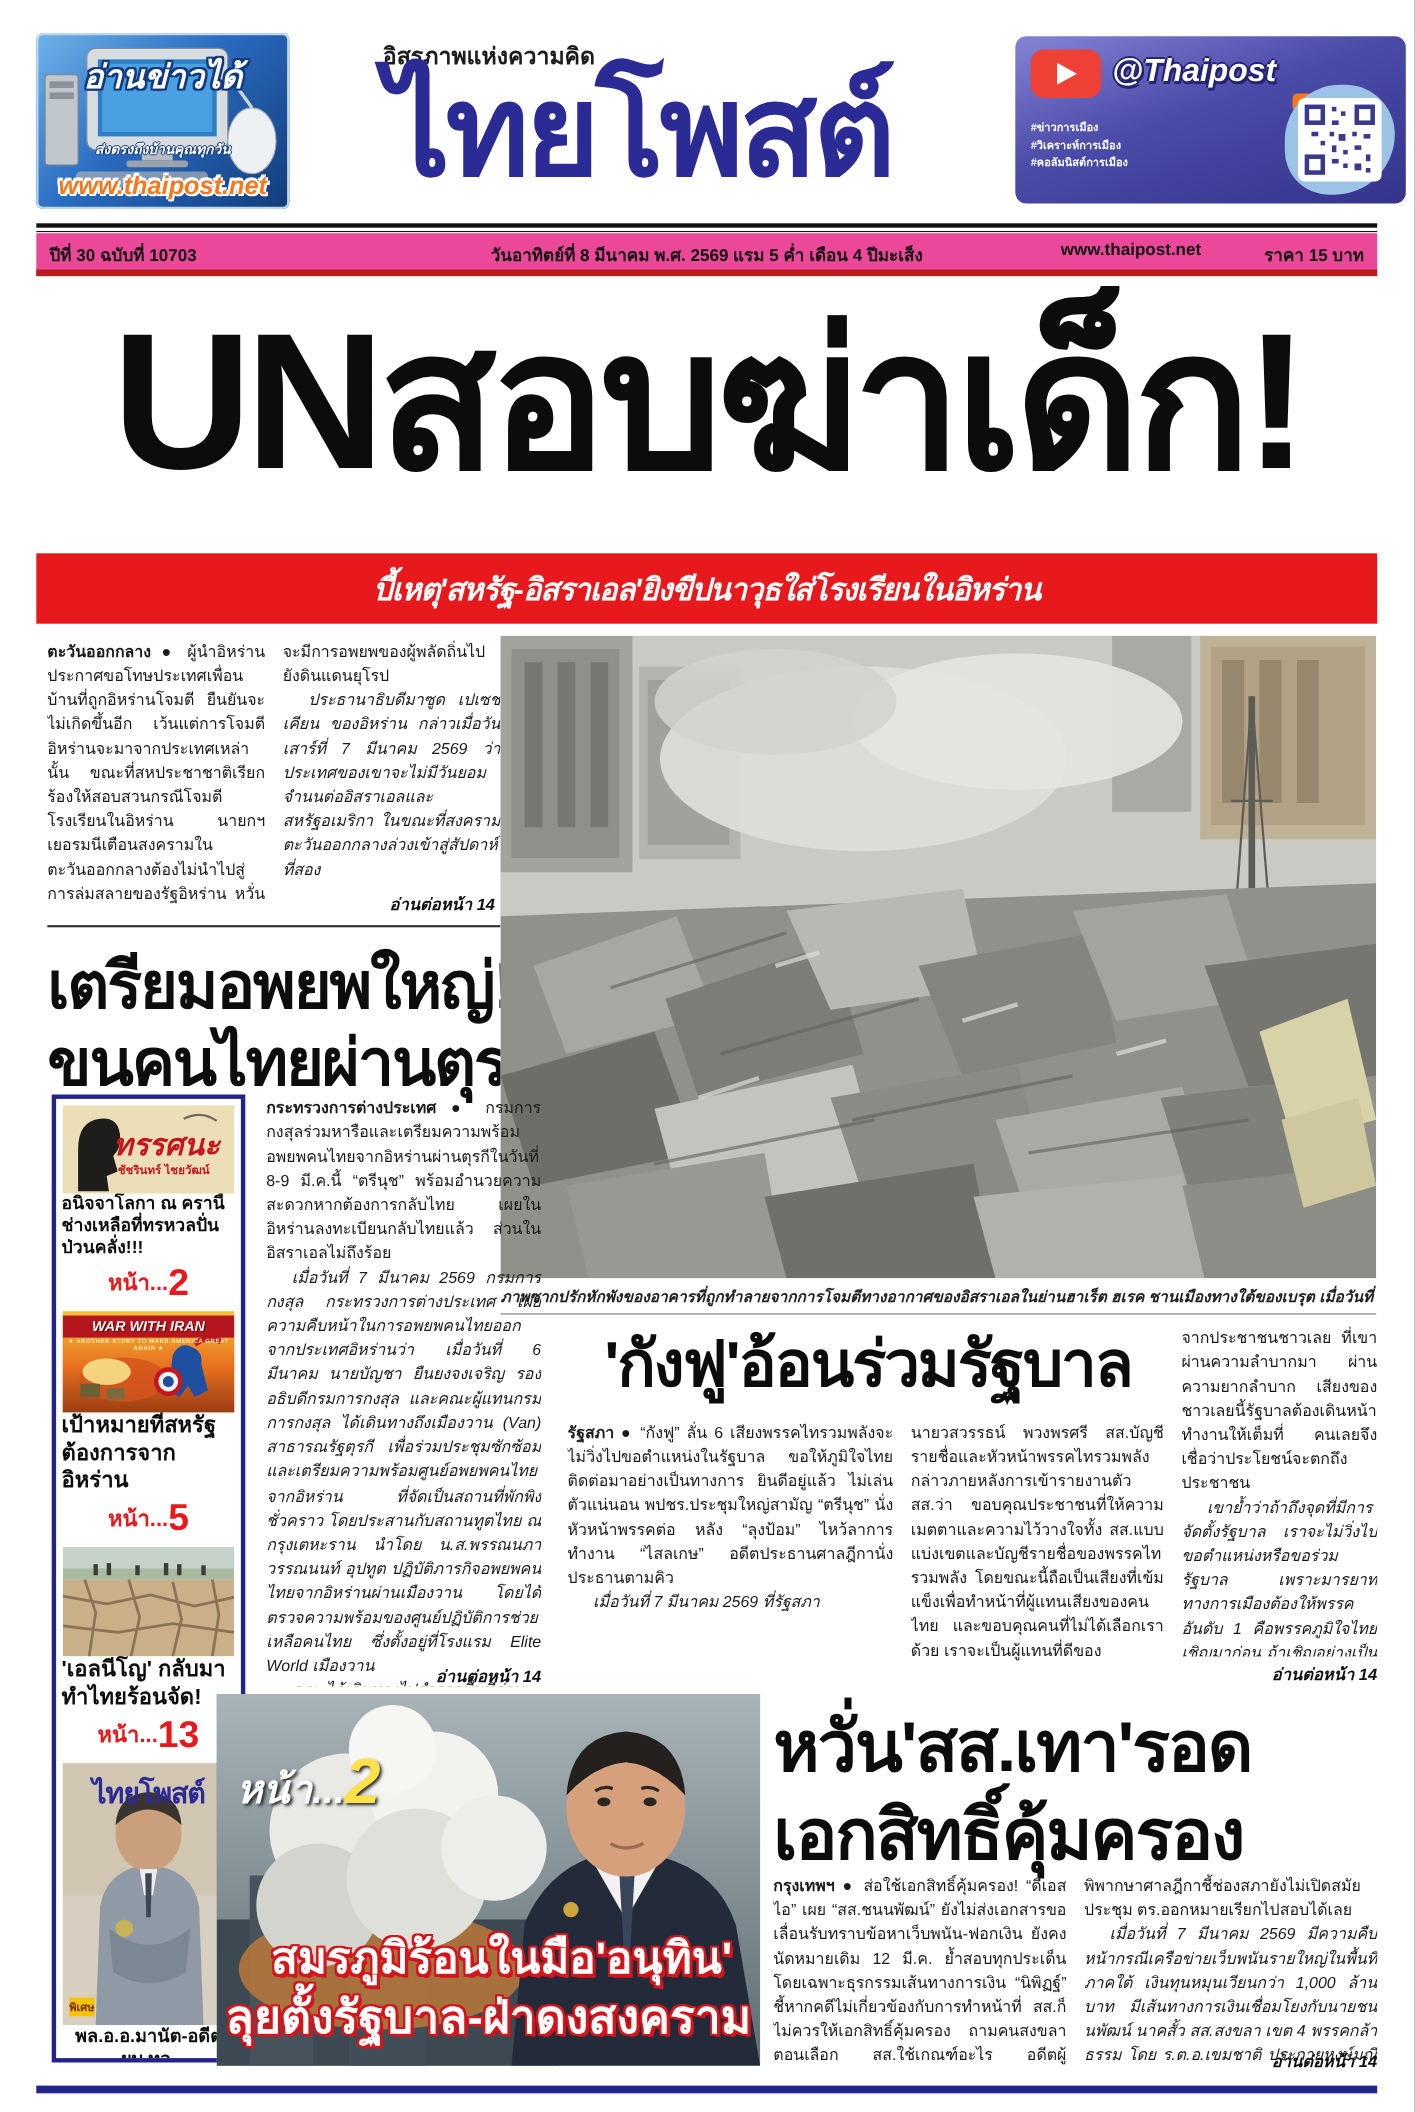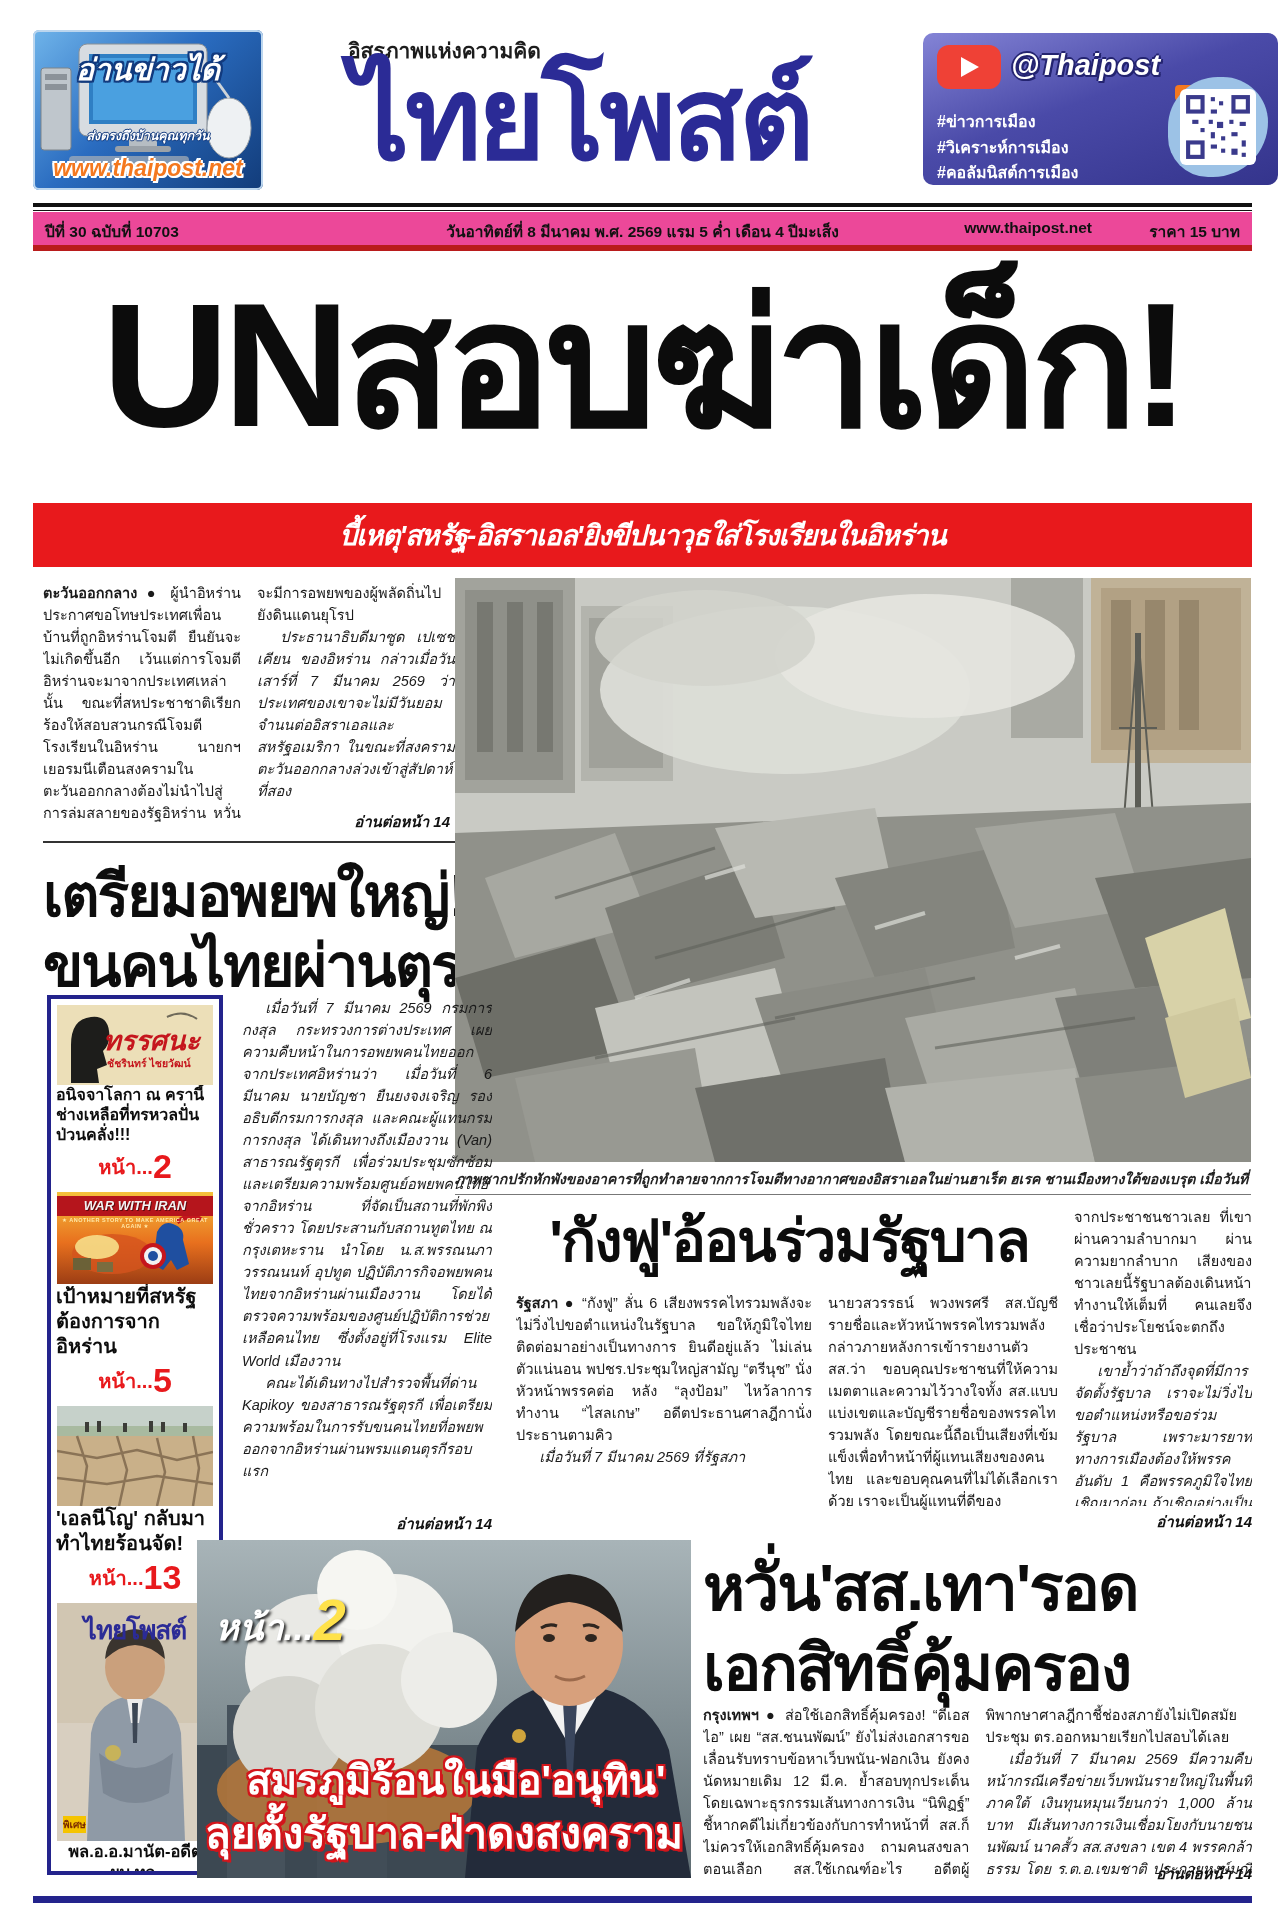--- a/index.html
+++ b/index.html
@@ -19,21 +19,21 @@
   .tagline{left:348px;top:34px;font-size:21px;font-weight:600;color:#1c1c1c;}
   .logo{left:278px;top:44px;width:605px;height:150px;line-height:150px;text-align:center;
     font-size:116px;font-weight:900;letter-spacing:-4px;color:#2b2b96;white-space:nowrap;}
   .right-promo{left:903px;top:33px;width:355px;height:152px;border-radius:10px;overflow:hidden;
     background:linear-gradient(160deg,#8484d6 0%,#4a4aa8 45%,#34348c 100%);margin-left:20px;}
   .yt-btn{position:absolute;left:14px;top:12px;width:64px;height:44px;background:#ef4136;border-radius:12px;}
   .yt-btn:after{content:"";position:absolute;left:24px;top:12px;border-left:18px solid #fff;border-top:10px solid transparent;border-bottom:10px solid transparent;}
   .rp-handle{position:absolute;left:88px;top:16px;font-size:29px;font-weight:900;font-style:italic;color:#fff;
     text-shadow:2px 0 #242470,-2px 0 #242470,0 2px #242470,0 -2px #242470,2px 2px #242470;}
   .rp-news{position:absolute;left:252px;top:52px;font-size:12px;font-weight:bold;color:#fff;background:#f4781f;border-radius:4px;padding:1px 8px;}
-  .rp-tags{position:absolute;left:14px;top:76px;font-size:16px;font-weight:800;color:#fff;line-height:1.6;}
+  .rp-tags{position:absolute;left:14px;top:76px;font-size:10px;font-weight:800;color:#fff;line-height:1.6;}
   .qr-blob{position:absolute;right:8px;bottom:6px;width:108px;height:108px;}
   .qr-bg{position:absolute;right:2px;bottom:2px;width:100px;height:100px;background:#9cc2e6;border-radius:50% 45% 55% 40%;}
   .qr-box{position:absolute;right:14px;bottom:14px;width:76px;height:76px;background:#fff;border-radius:6px;padding:4px;box-sizing:border-box;}
 
   
   .rule-double{left:33px;top:203px;width:1219px;height:3px;border-top:4px solid #111;border-bottom:1px solid #111;}
   .date-strip{left:33px;top:212px;width:1219px;height:33px;background:#ec4899;border-bottom:6px solid #b91c1c;
     font-size:15.5px;font-weight:bold;color:#111;}
   .ds-edition{position:absolute;left:12px;top:7px;}
   .ds-date{position:absolute;left:0;right:0;top:7px;text-align:center;}
@@ -341,20 +341,21 @@
         </svg>
         <div class="t4-logo">ไทยโพสต์</div>
         <div class="t4-badge">พิเศษ</div>
       </div>
       <div class="sb-line sb-line1">พล.อ.อ.มานัต-อดีต ผบ.ทอ.</div>
 
     </div>
   </div>
 
   <div class="abs article2 jtext">
+    <p><b class="lead-in">กระทรวงการต่างประเทศ ●</b> <span>กรมการกงสุลร่วมหารือและเตรียมความพร้อมอพยพคนไทยจากอิหร่านผ่านตุรกีในวันที่ 8-9 มี.ค.นี้ “ตรีนุช” พร้อมอำนวยความสะดวกหากต้องการกลับไทย เผยในอิหร่านลงทะเบียนกลับไทยแล้ว ส่วนในอิสราเอลไม่ถึงร้อย</span></p>
     <p class="ind">เมื่อวันที่ 7 มีนาคม 2569 กรมการกงสุล กระทรวงการต่างประเทศ เผยความคืบหน้าในการอพยพคนไทยออกจากประเทศอิหร่านว่า เมื่อวันที่ 6 มีนาคม นายบัญชา ยืนยงจงเจริญ รองอธิบดีกรมการกงสุล และคณะผู้แทนกรมการกงสุล ได้เดินทางถึงเมืองวาน (Van) สาธารณรัฐตุรกี เพื่อร่วมประชุมซักซ้อมและเตรียมความพร้อมศูนย์อพยพคนไทยจากอิหร่าน ที่จัดเป็นสถานที่พักพิงชั่วคราว โดยประสานกับสถานทูตไทย ณ กรุงเตหะราน นำโดย น.ส.พรรณนภา วรรณนนท์ อุปทูต ปฏิบัติภารกิจอพยพคนไทยจากอิหร่านผ่านเมืองวาน โดยได้ตรวจความพร้อมของศูนย์ปฏิบัติการช่วยเหลือคนไทย ซึ่งตั้งอยู่ที่โรงแรม Elite World เมืองวาน</p>
     <p class="ind">คณะได้เดินทางไปสำรวจพื้นที่ด่าน Kapikoy ของสาธารณรัฐตุรกี เพื่อเตรียมความพร้อมในการรับขนคนไทยที่อพยพออกจากอิหร่านผ่านพรมแดนตุรกีรอบแรก</p>
   </div>
   <div class="abs cont cont2">อ่านต่อหน้า 14</div>
 
   <div class="abs h3">'กังฟู'อ้อนร่วมรัฐบาล</div>
   <div class="abs s3colB jtext">
     <p><b class="lead-in">รัฐสภา ●</b> <span>“กังฟู” ลั่น 6 เสียงพรรคไทรวมพลังจะไม่วิ่งไปขอตำแหน่งในรัฐบาล ขอให้ภูมิใจไทยติดต่อมาอย่างเป็นทางการ ยินดีอยู่แล้ว ไม่เล่นตัวแน่นอน พปชร.ประชุมใหญ่สามัญ “ตรีนุช” นั่งหัวหน้าพรรคต่อ หลัง “ลุงป้อม” ไหว้ลาการทำงาน “ไสลเกษ” อดีตประธานศาลฎีกานั่งประธานตามคิว</span></p>
     <p class="ind">เมื่อวันที่ 7 มีนาคม 2569 ที่รัฐสภา</p>
   </div>

